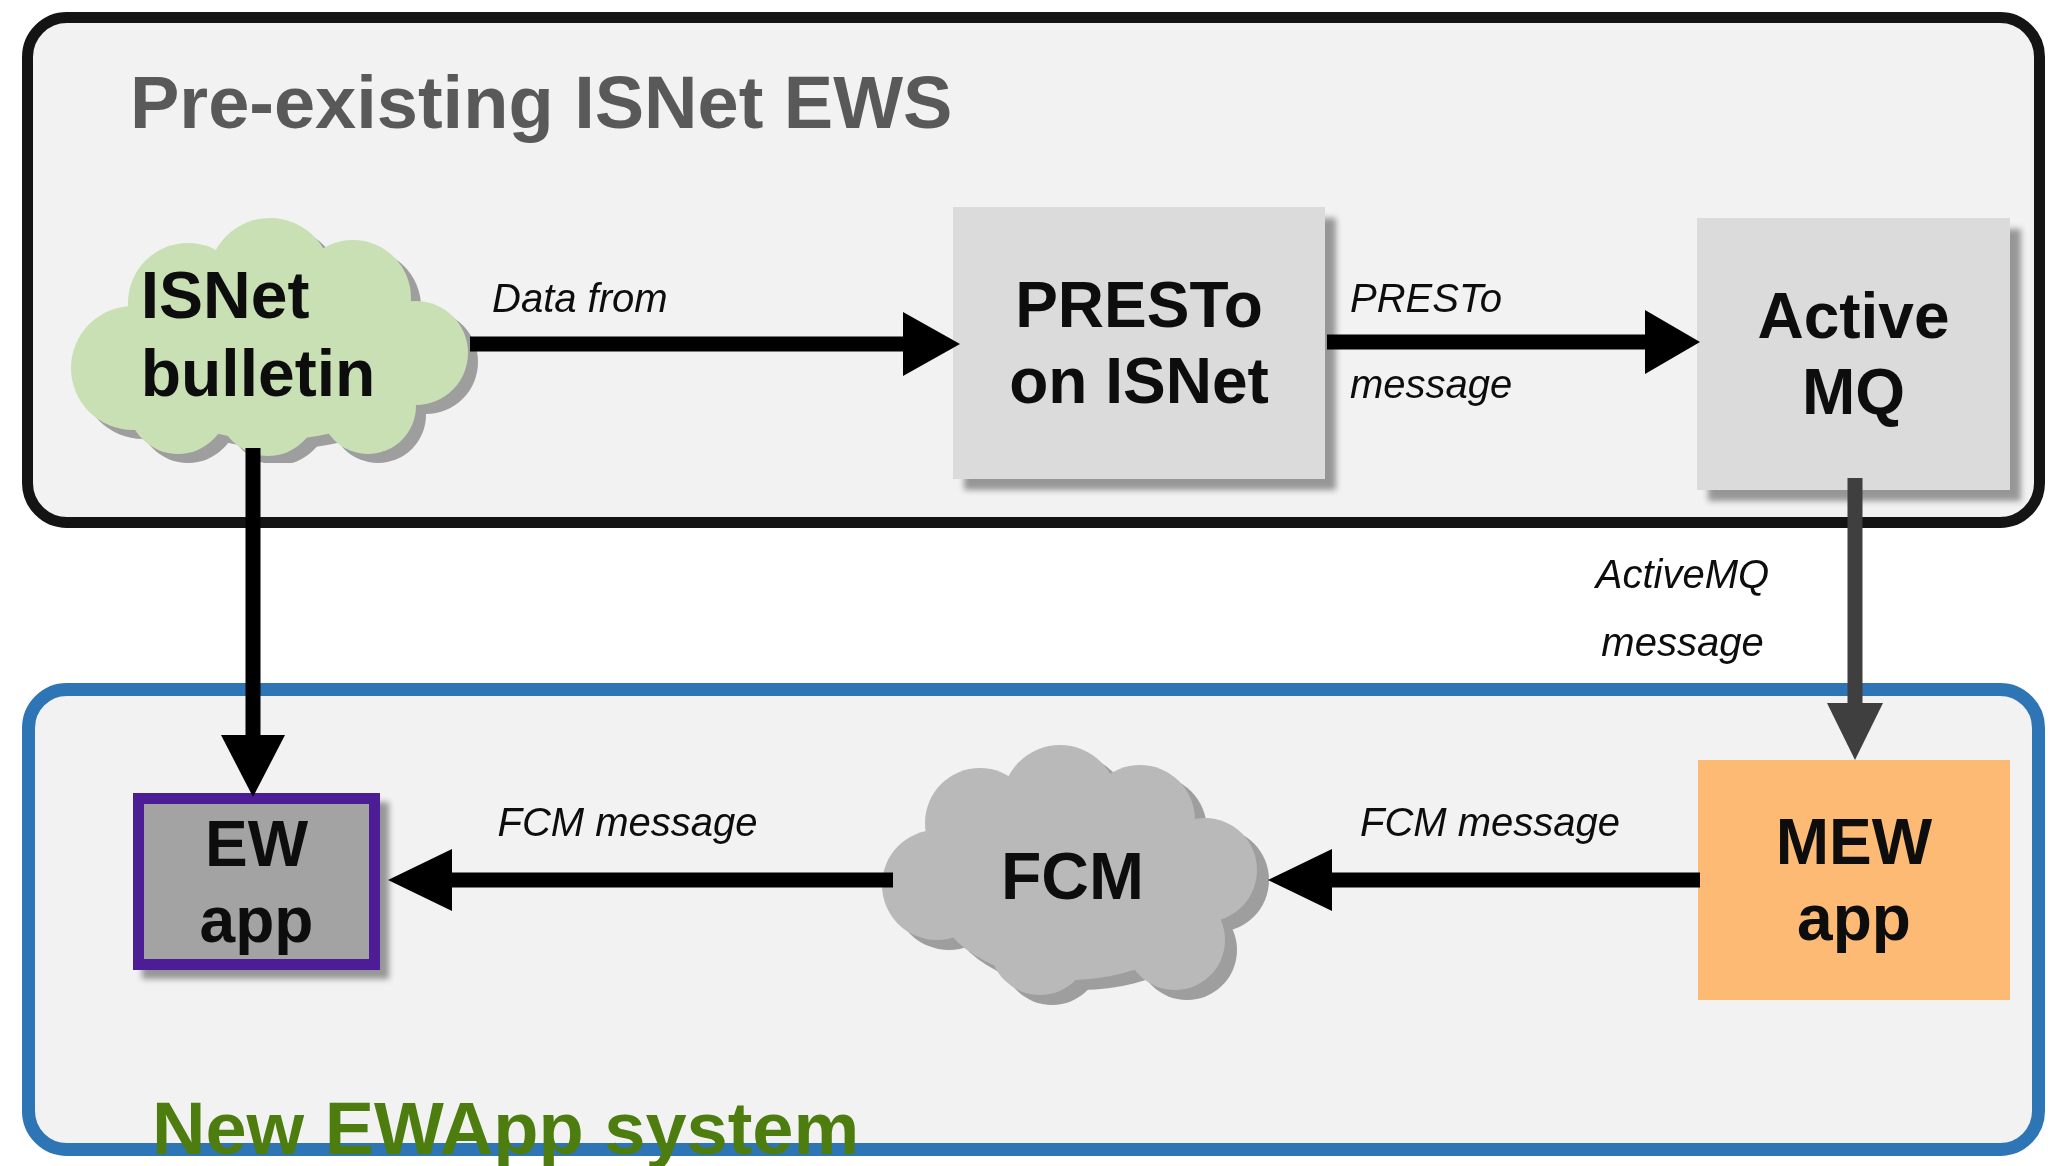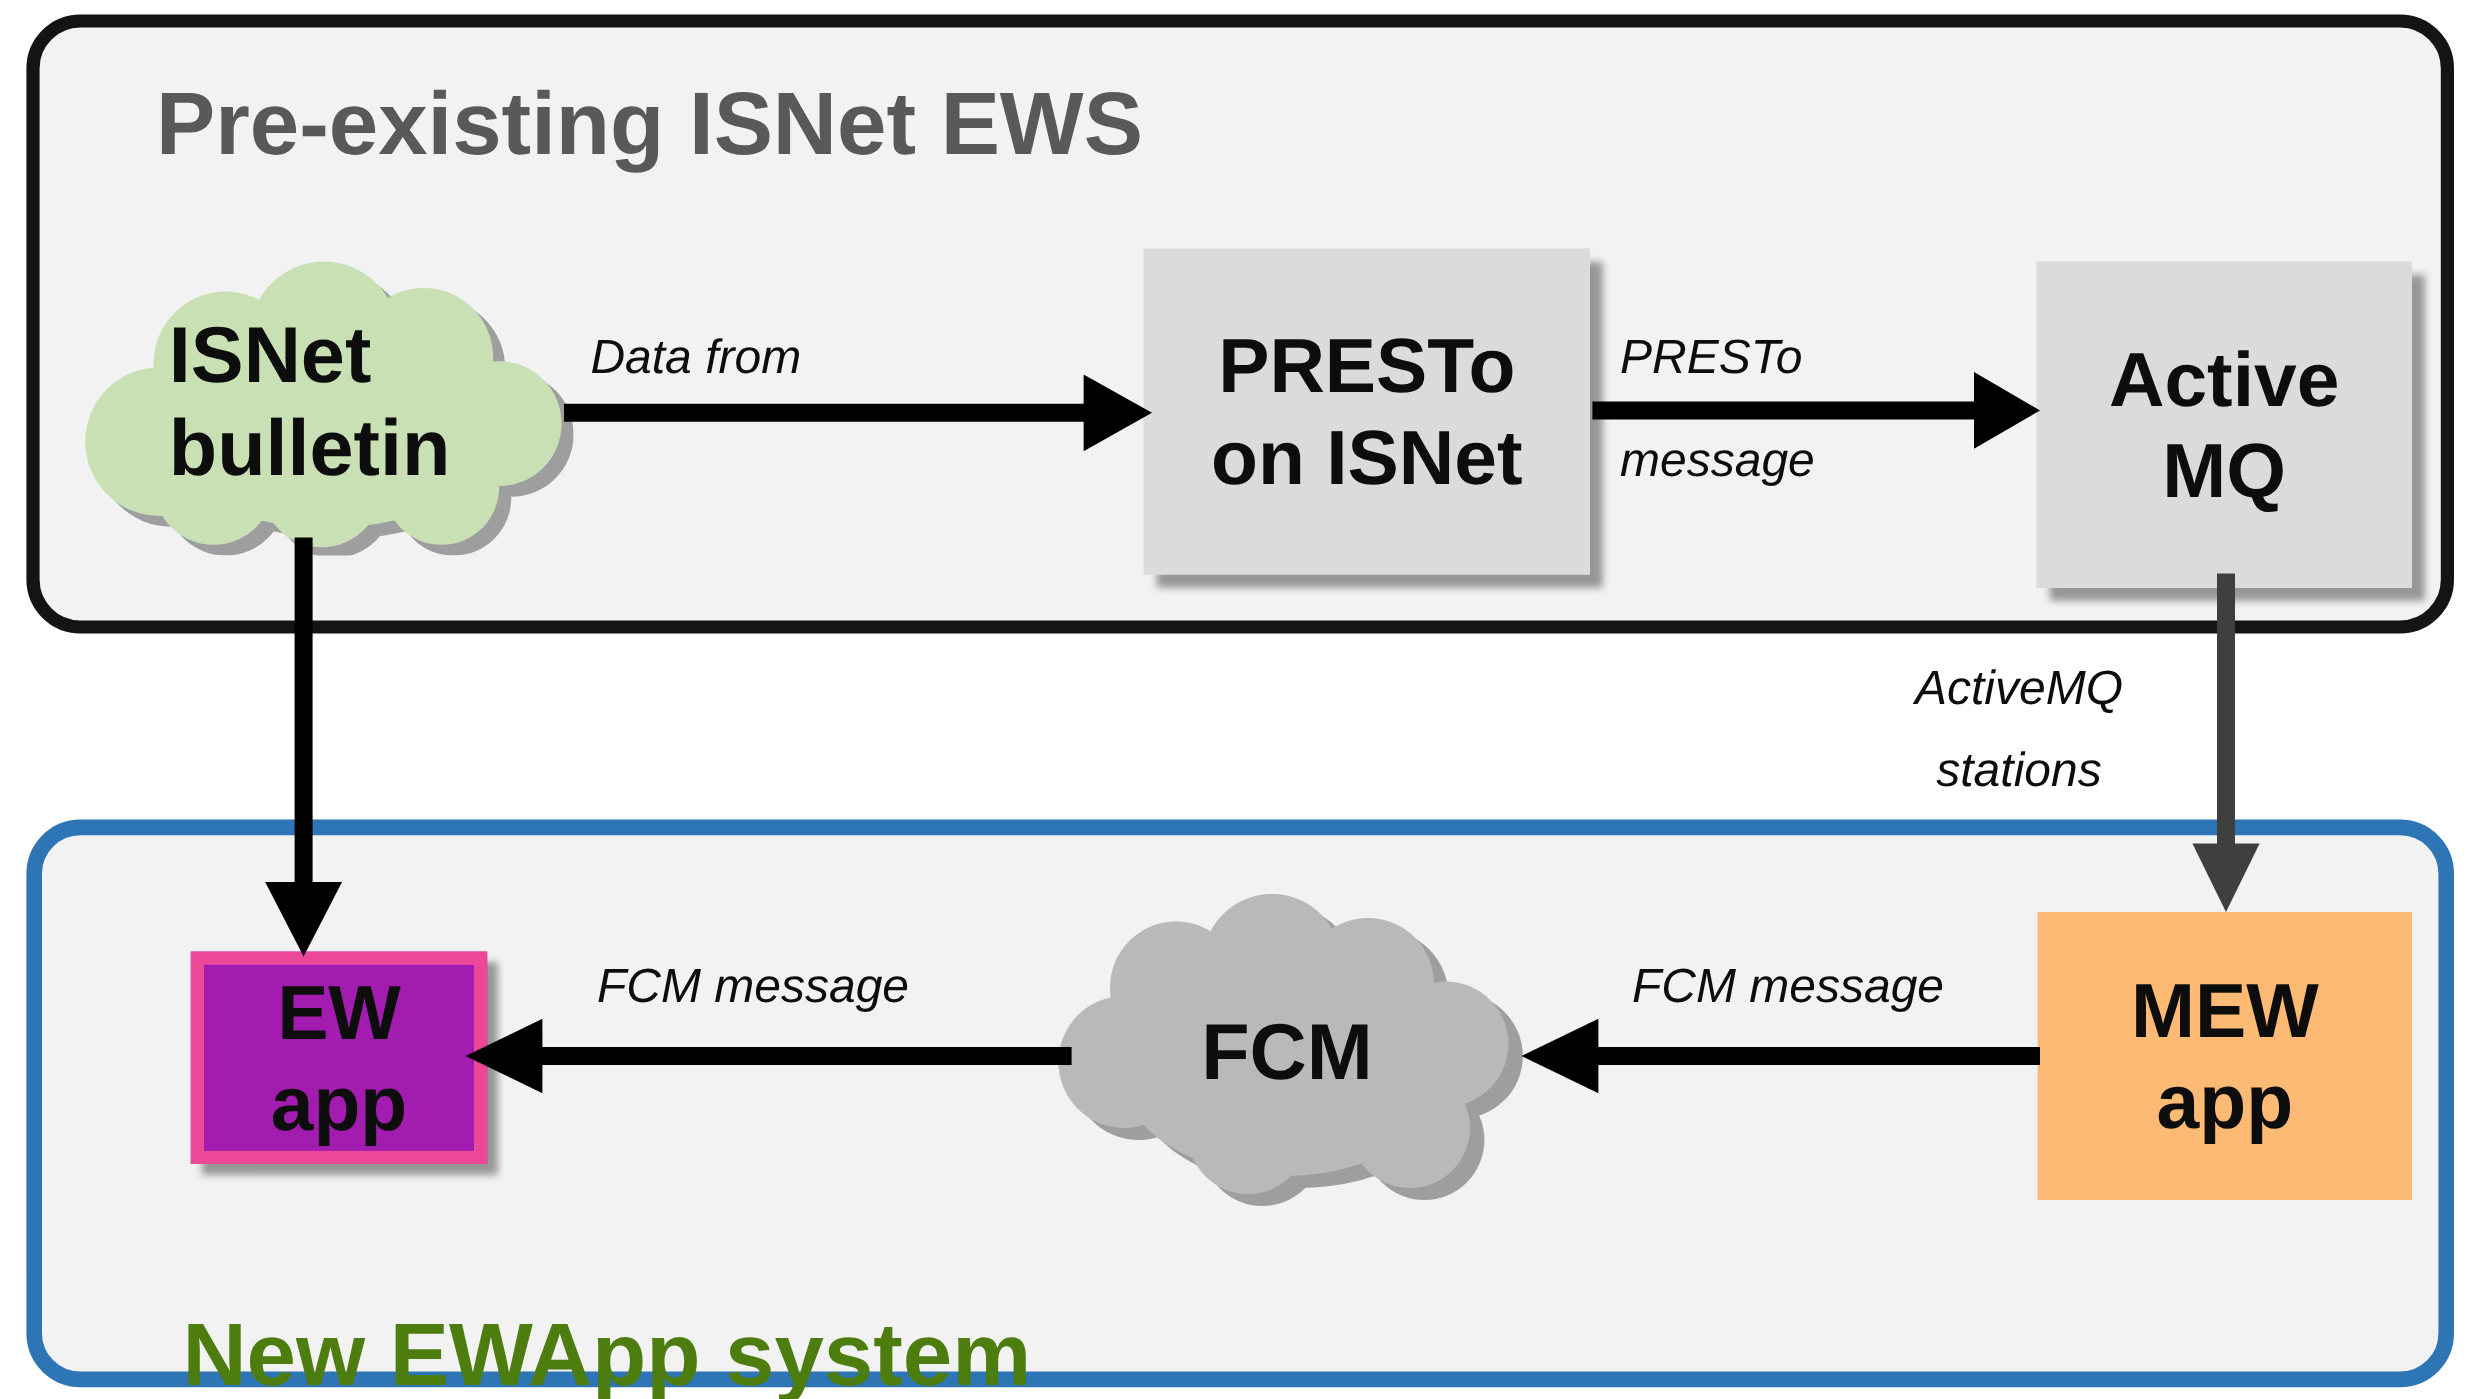--- a/index.html
+++ b/index.html
@@ -46,23 +46,22 @@
   }
   .gray-box{
     background:#dbdbdb;
     box-shadow:11px 11px 6px rgba(0,0,0,0.38);
   }
   #presto-box{left:953px;top:207px;width:372px;height:272px;}
   #activemq-box{left:1697px;top:218px;width:313px;height:272px;}
   #mew-box{left:1698px;top:760px;width:312px;height:240px;background:#fdba74;}
   #ew-box{
     left:133px;top:793px;width:247px;height:177px;
-    background:#a21caf;border:11px solid #ec4899;
+    background:#a3a3a3;border:11px solid #4c1d95;
     box-shadow:9px 9px 6px rgba(0,0,0,0.38);
-    margin-left:26px;
   }
   .cloud-wrap{position:absolute;}
   #isnet-cloud{left:38px;top:218px;width:440px;height:245px;}
   #fcm-cloud{left:875px;top:745px;width:395px;height:275px;}
   .cloud-wrap svg{position:absolute;left:0;top:0;}
   .cloud-label{
     position:absolute;left:0;top:0;right:0;bottom:0;
     display:flex;align-items:center;justify-content:center;
     text-align:left;
     font-weight:bold;font-size:66px;line-height:78px;
@@ -160,21 +159,21 @@
     <div class="cloud-label">FCM</div>
   </div>
 
   <div id="mew-box" class="node">MEW
 app</div>
 
   <div id="lbl-data-from" class="edge-label">Data from</div>
   <div id="lbl-presto-msg1" class="edge-label">PRESTo</div>
   <div id="lbl-presto-msg2" class="edge-label">message</div>
   <div id="lbl-activemq-msg" class="edge-label">ActiveMQ
-stations</div>
+message</div>
   <div id="lbl-fcm-left" class="edge-label">FCM message</div>
   <div id="lbl-fcm-right" class="edge-label">FCM message</div>
 
   <svg id="arrows" width="2067" height="1166">
 
     <g>
       <line x1="470" y1="344" x2="905" y2="344" stroke-width="15" stroke="#000000"></line>
       <polygon points="903,312 903,376 960,344" fill="#000000"></polygon>
     </g>
 

